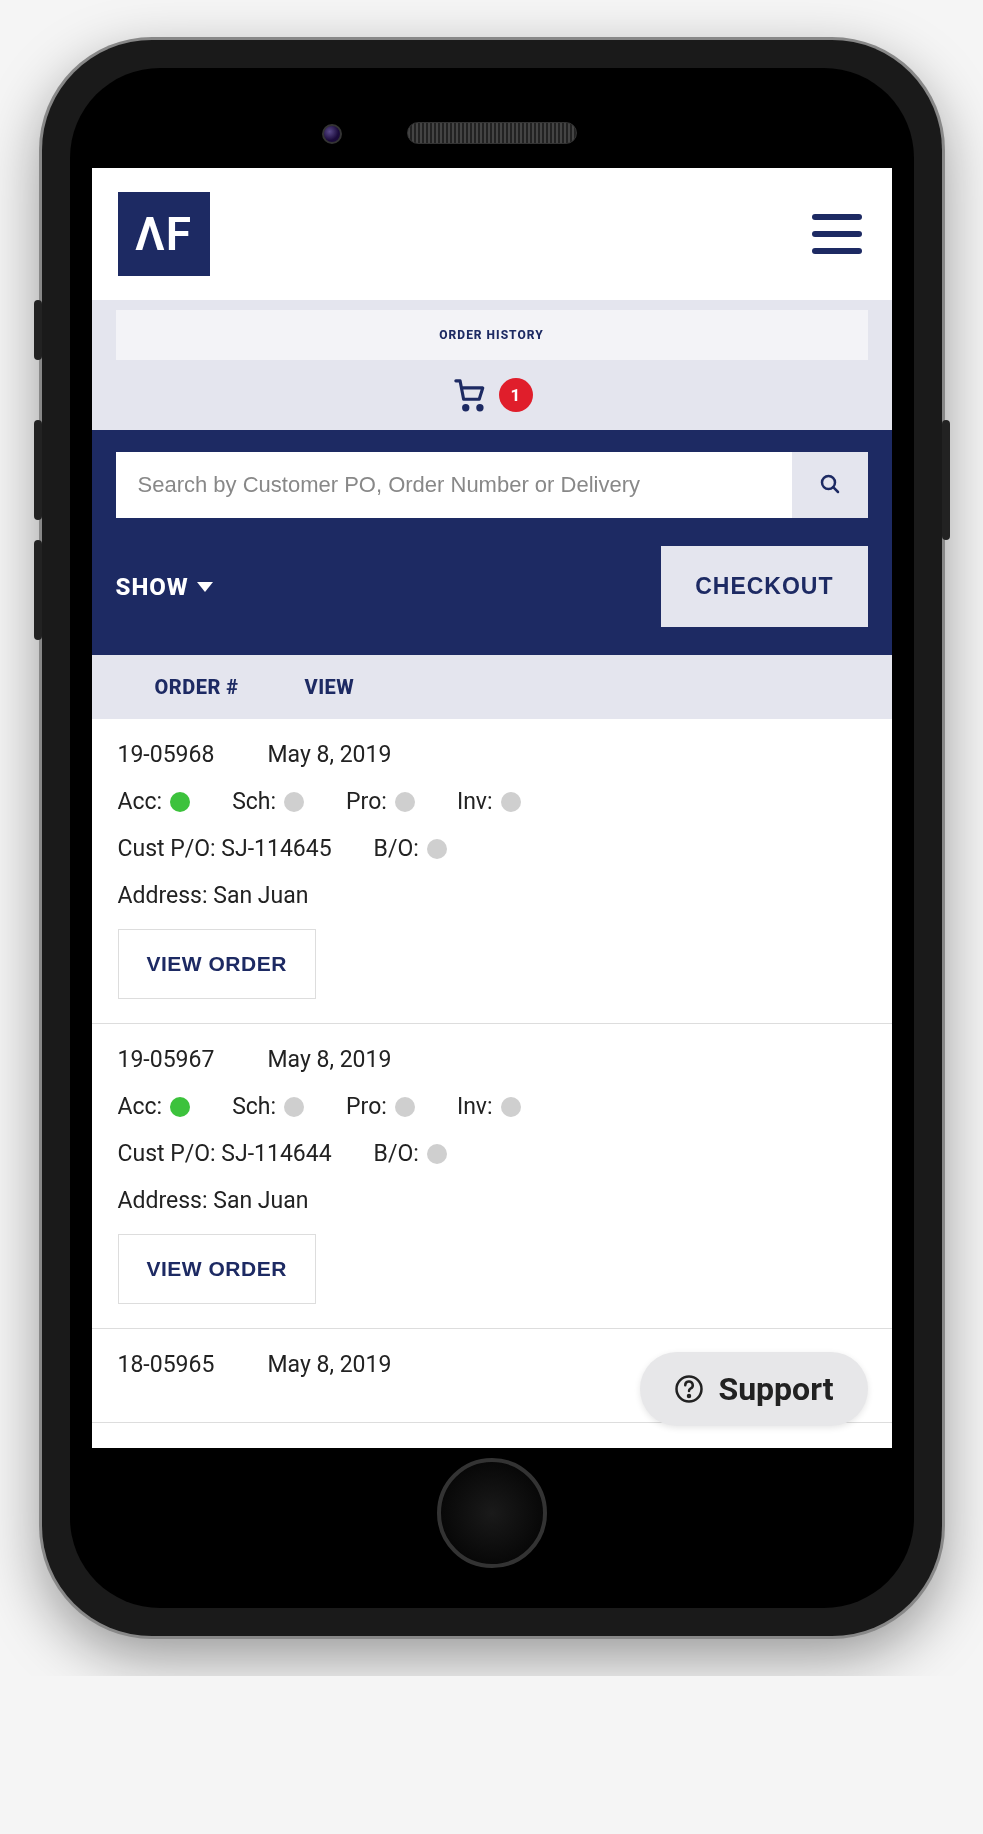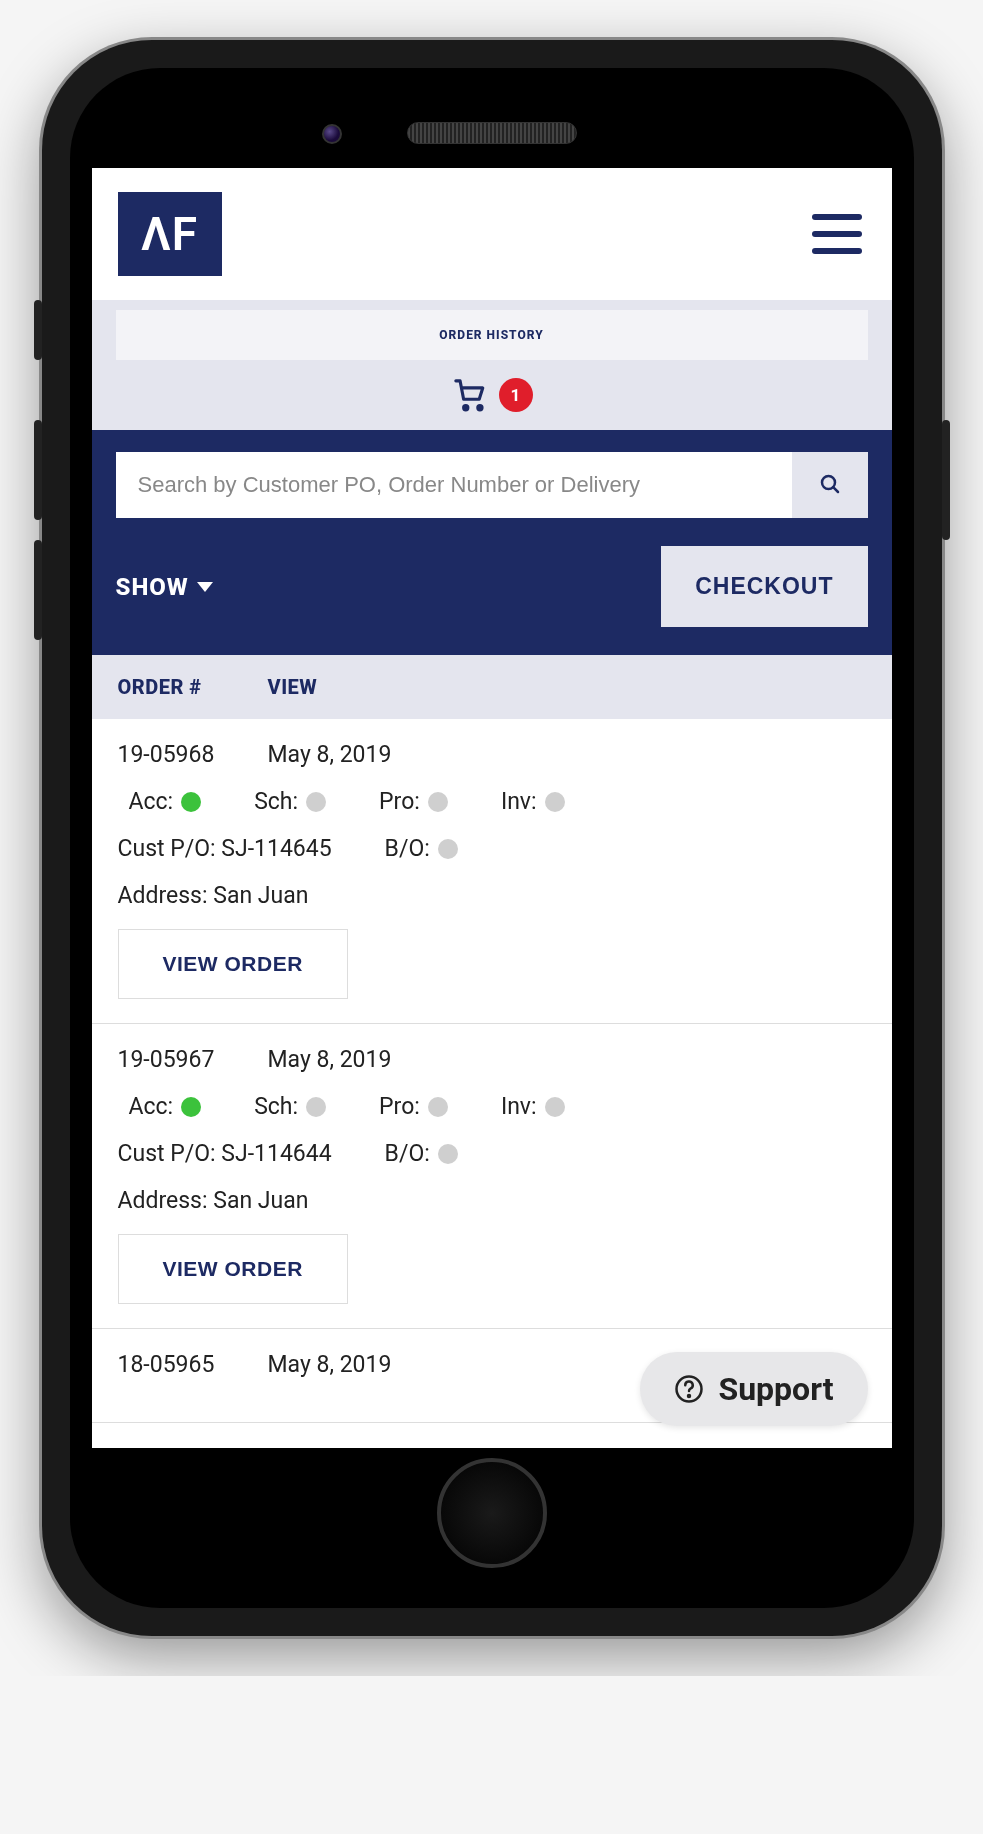--- a/index.html
+++ b/index.html
@@ -77,21 +77,21 @@
 
   
   .app-header {
     display: flex;
     justify-content: space-between;
     align-items: center;
     padding: 24px 30px 24px 26px;
     background: #fff;
   }
   .logo {
-    width: 104px;
+    width: 92px;
     height: 84px;
     background: #1d2a63;
     color: #fff;
     font-size: 46px;
     font-weight: 600;
     display: flex;
     align-items: center;
     justify-content: center;
     letter-spacing: 1px;
   }
@@ -208,60 +208,60 @@
   
   .table-head {
     background: #e4e5ee;
     display: flex;
     padding: 20px 26px;
     font-size: 20px;
     font-weight: 800;
     color: #1d2a63;
     letter-spacing: 0.5px;
   }
-  .col-order { width: 150px; }
+  .col-order { width: 150px; margin-left: 37px; }
   .col-date  { flex: 1; }
 
   
   .order-card {
     padding: 22px 26px 24px 26px;
     border-bottom: 1px solid #ddd;
     font-size: 23px;
     color: #222;
   }
   .order-top { display: flex; margin-bottom: 20px; align-items: flex-end; }
   .order-num { width: 150px; }
   .status-row {
     display: flex;
     gap: 42px;
     margin-bottom: 20px;
     align-items: center;
     flex-wrap: wrap;
   }
-  .status-item { display: flex; align-items: center; gap: 8px; margin-left: 11px; }
+  .status-item { display: flex; align-items: center; gap: 8px; }
   .dot {
     width: 20px; height: 20px; border-radius: 50%;
     display: inline-block;
   }
   .dot-green { background: #3cc23c; }
   .dot-grey  { background: #cfcfcf; }
   .po-row {
     display: flex;
     gap: 42px;
     margin-bottom: 20px;
     align-items: center;
   }
   .addr-row { margin-bottom: 20px; }
   .view-btn {
     border: 1px solid #ddd;
     background: #fff;
     color: #1d2a63;
     font-size: 21px;
     font-weight: 800;
-    padding: 22px 44px;
+    padding: 22px 28px;
     letter-spacing: 0.5px;
     cursor: pointer;
   }
 
   
   .support-pill {
     position: absolute;
     right: 24px;
     bottom: 22px;
     background: #e7e7e9;

